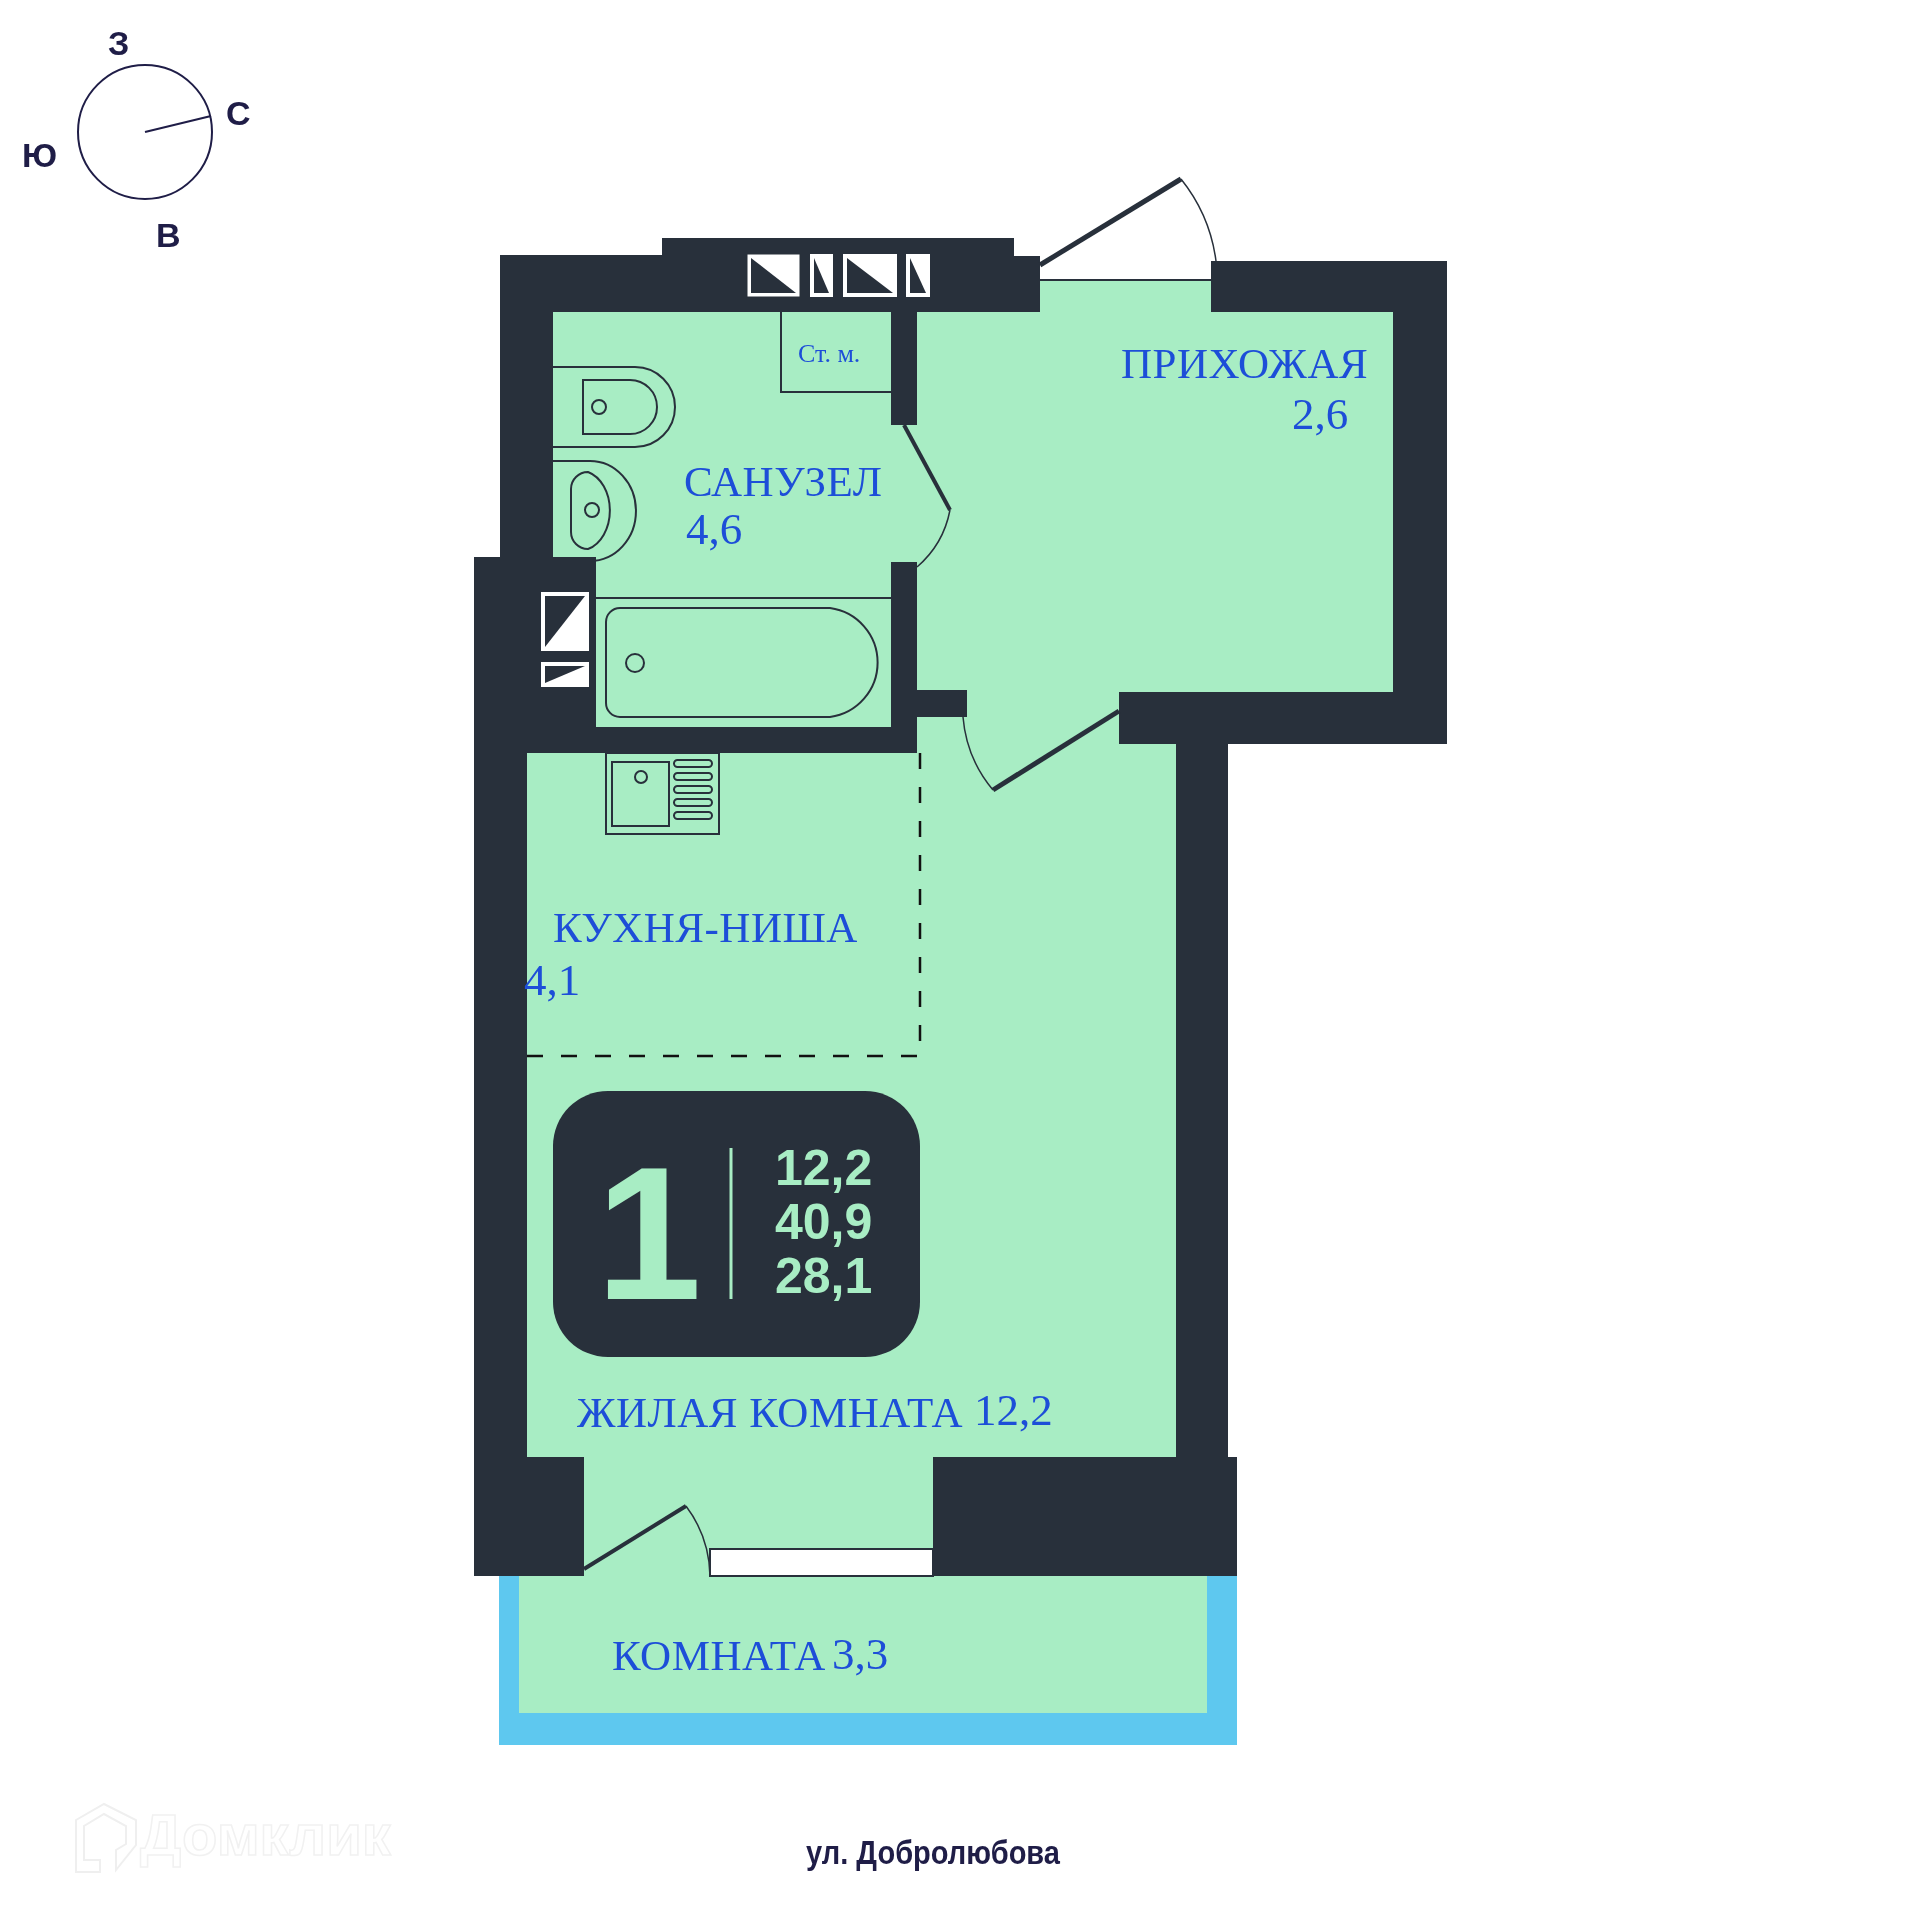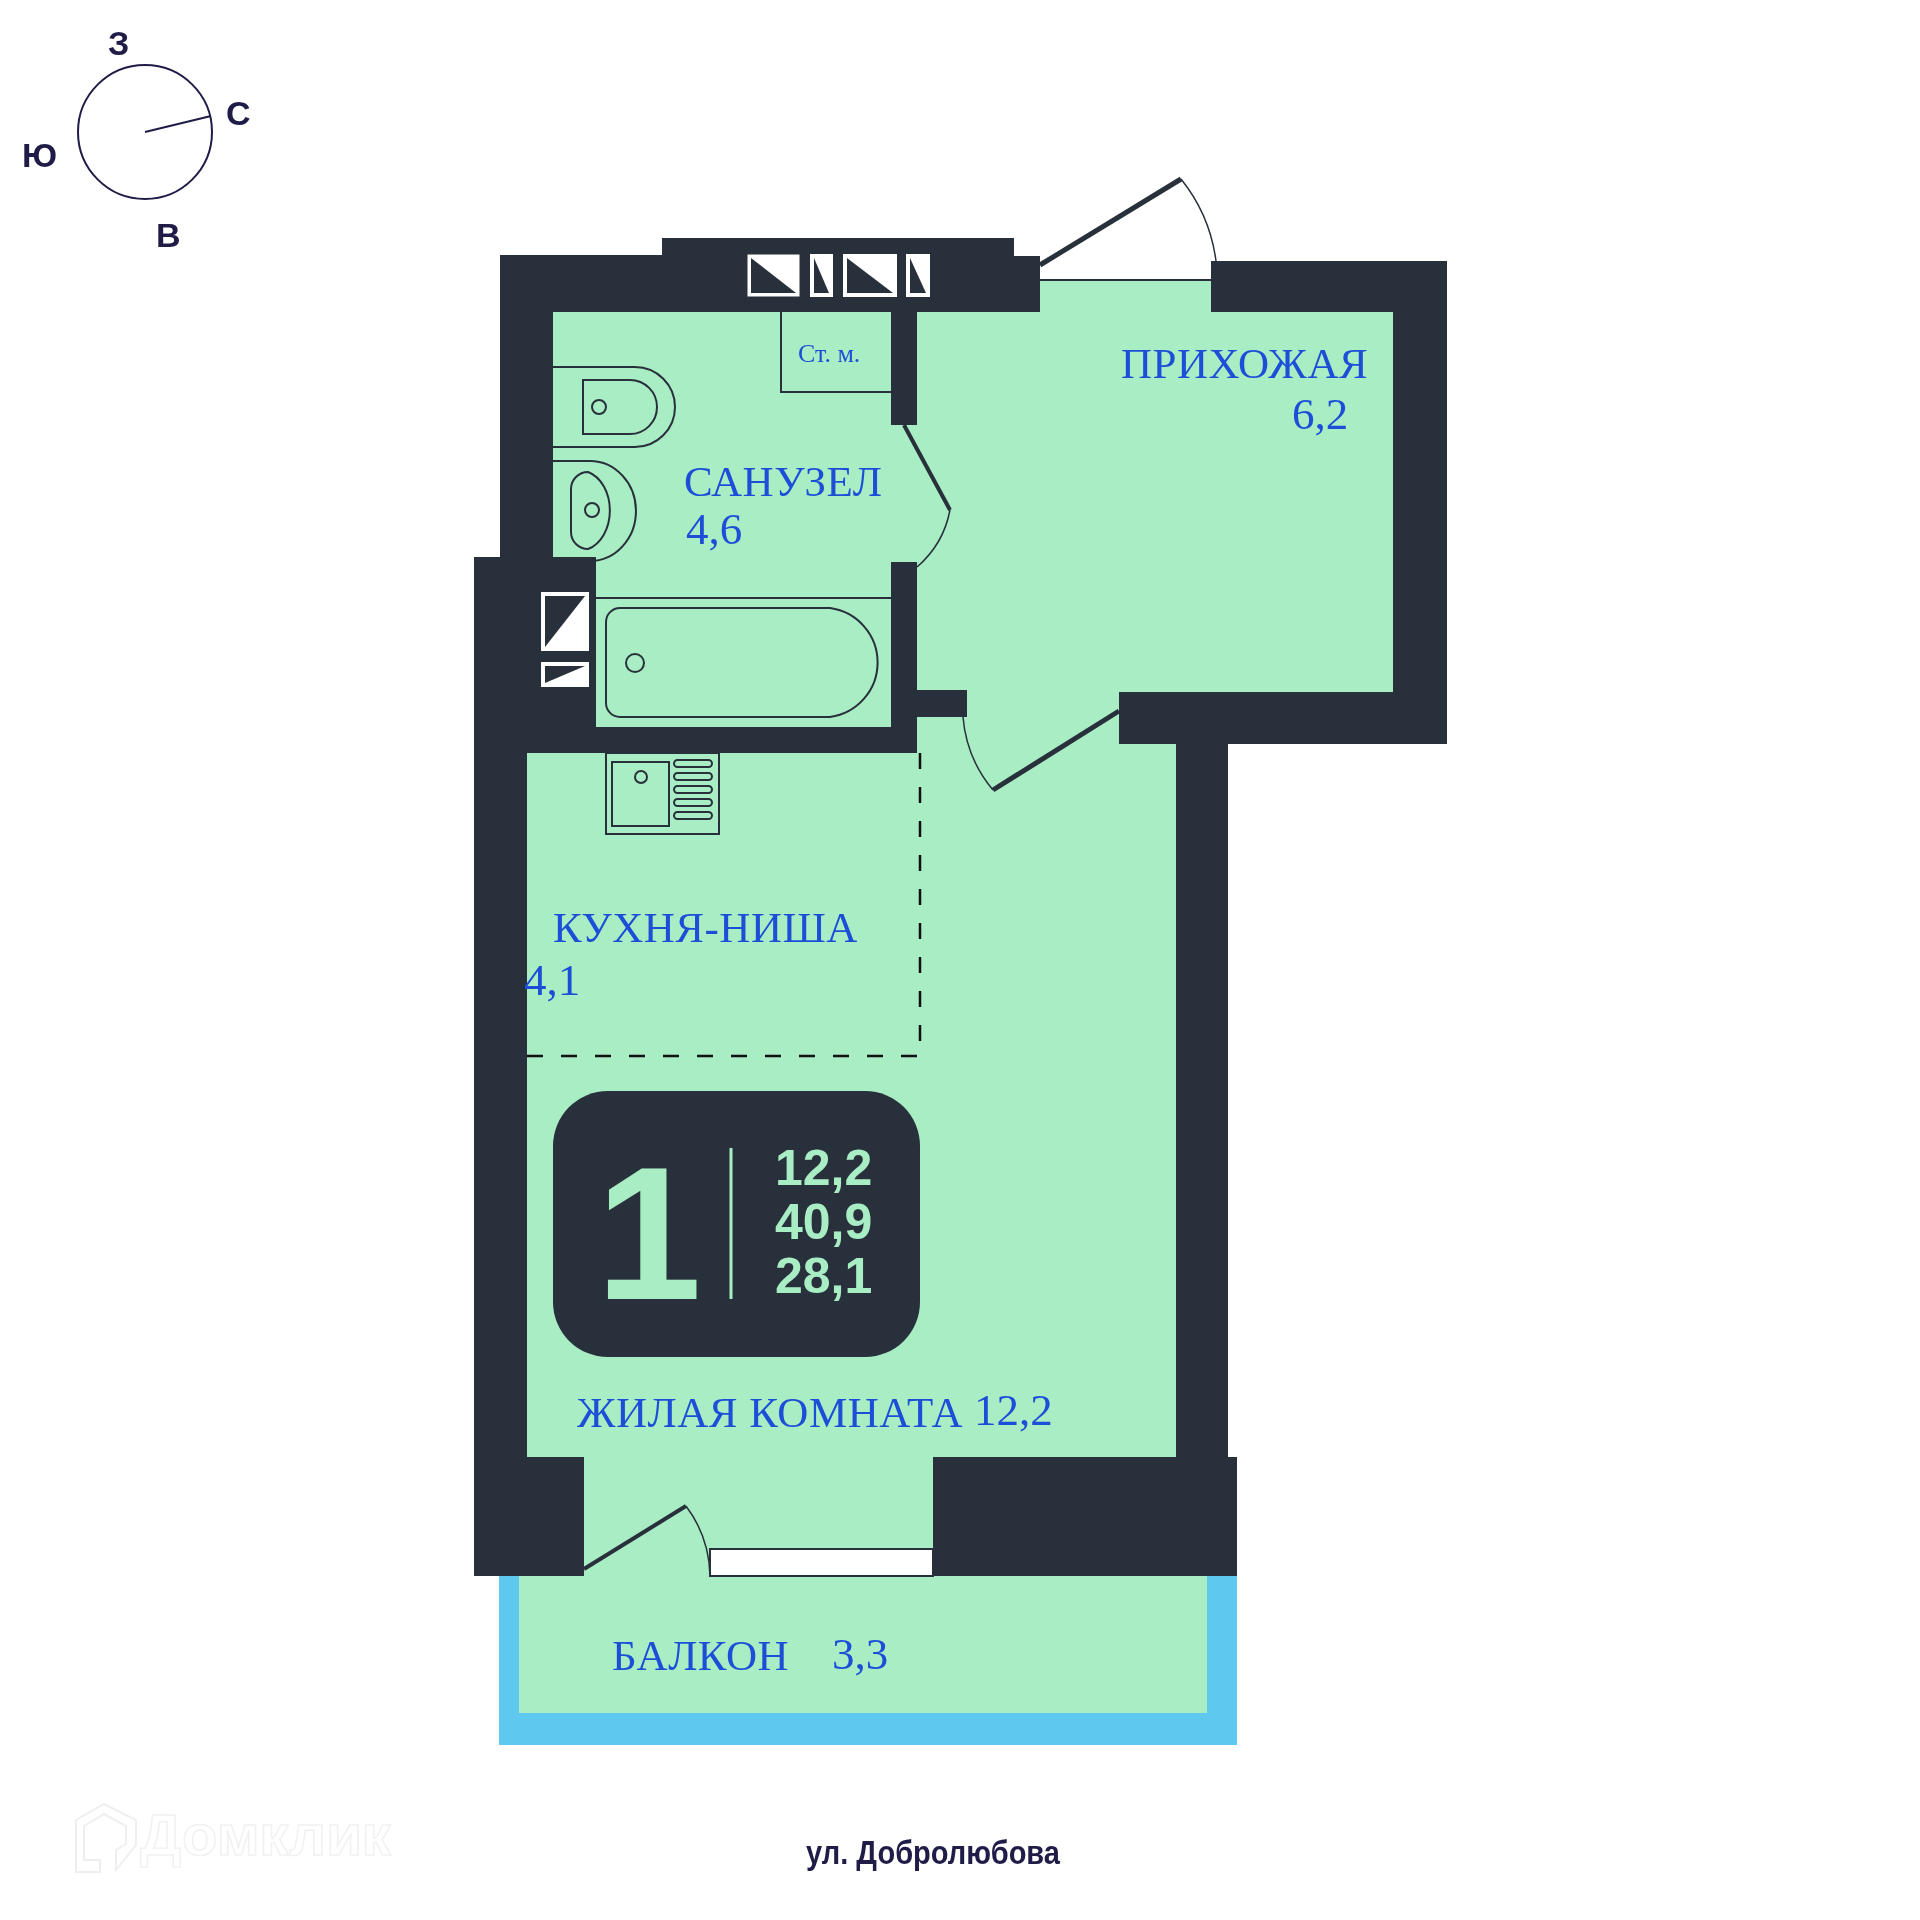--- a/index.html
+++ b/index.html
@@ -153,29 +153,29 @@
   <div class="compass-lbl" style="left:226px;top:96px;">С</div>
   <div class="compass-lbl" style="left:22px;top:138px;">Ю</div>
   <div class="compass-lbl" style="left:156px;top:218px;">В</div>
 
   <div class="lbl small" style="left:798px;top:341px;">Ст. м.</div>
 
   <div class="lbl room-name" style="left:684px;top:460px;text-align:right;">САНУЗЕЛ</div>
   <div class="lbl room-area" style="left:686px;top:507px;">4,6</div>
 
   <div class="lbl room-name" style="left:1121px;top:342px;">ПРИХОЖАЯ</div>
-  <div class="lbl room-area" style="left:1292px;top:392px;">6,2</div>
+  <div class="lbl room-area" style="left:1292px;top:392px;">2,6</div>
 
   <div class="lbl room-name" style="left:553px;top:906px;text-align:center;">КУХНЯ-НИША</div>
   <div class="lbl room-area" style="left:524px;top:958px;">4,1</div>
 
   <div class="lbl room-name" style="left:577px;top:1391px;">ЖИЛАЯ КОМНАТА</div>
   <div class="lbl room-area" style="left:974px;top:1388px;">12,2</div>
 
-  <div class="lbl room-name" style="left:612px;top:1634px;">БАЛКОН</div>
+  <div class="lbl room-name" style="left:612px;top:1634px;">КОМНАТА</div>
   <div class="lbl room-area" style="left:832px;top:1632px;">3,3</div>
 
   <div class="card-num" style="left:596px;top:1138px;font-size:190px;">1</div>
   <div class="card-num" style="left:775px;top:1143px;font-size:50px;">12,2</div>
   <div class="card-num" style="left:775px;top:1197px;font-size:50px;">40,9</div>
   <div class="card-num" style="left:775px;top:1251px;font-size:50px;">28,1</div>
 
   <svg width="80" height="80" style="left:66px;top:1800px;">
     <path d="M10,20 L38,4 L70,20 L70,45 L50,70 L50,50 L60,44 L60,26 L38,14 L18,26 L18,60 L34,60 L34,72 L10,72 Z" fill="#ffffff" stroke="#efefef" stroke-width="2"></path>
   </svg>

